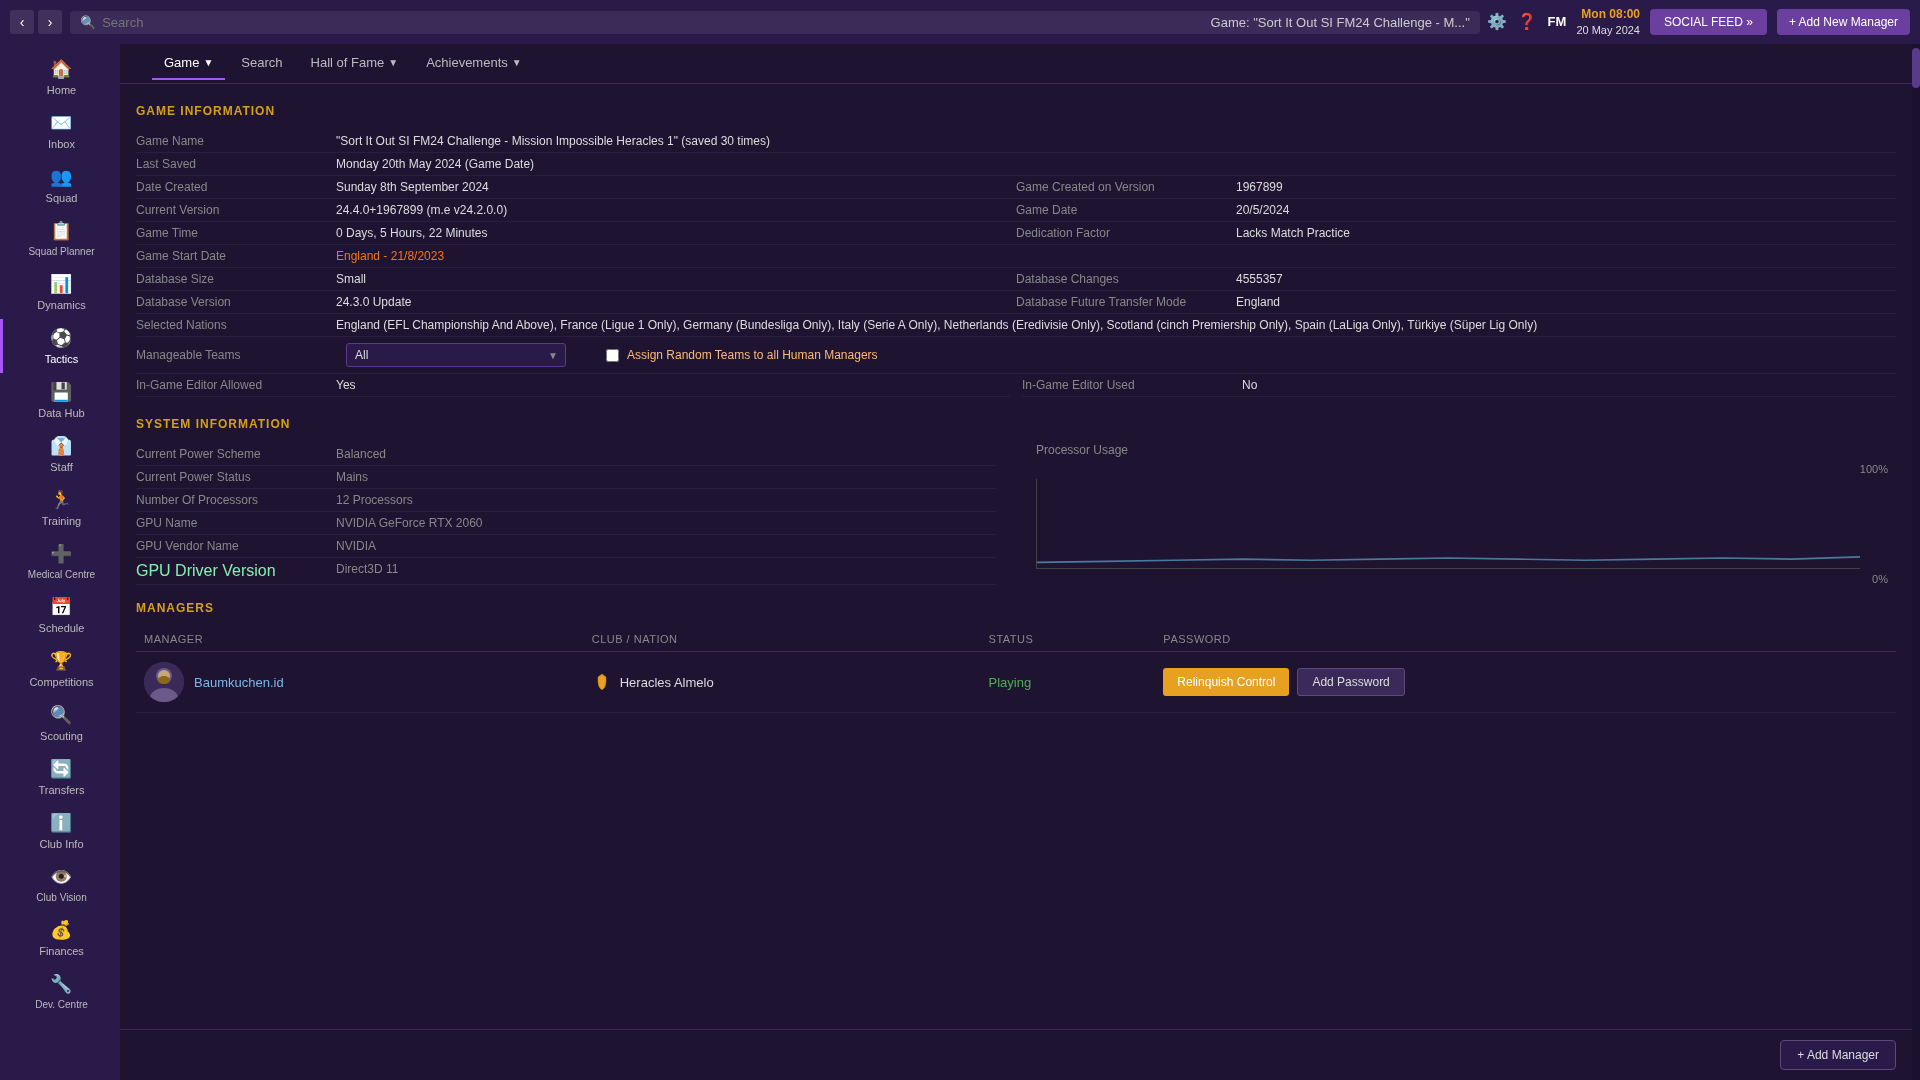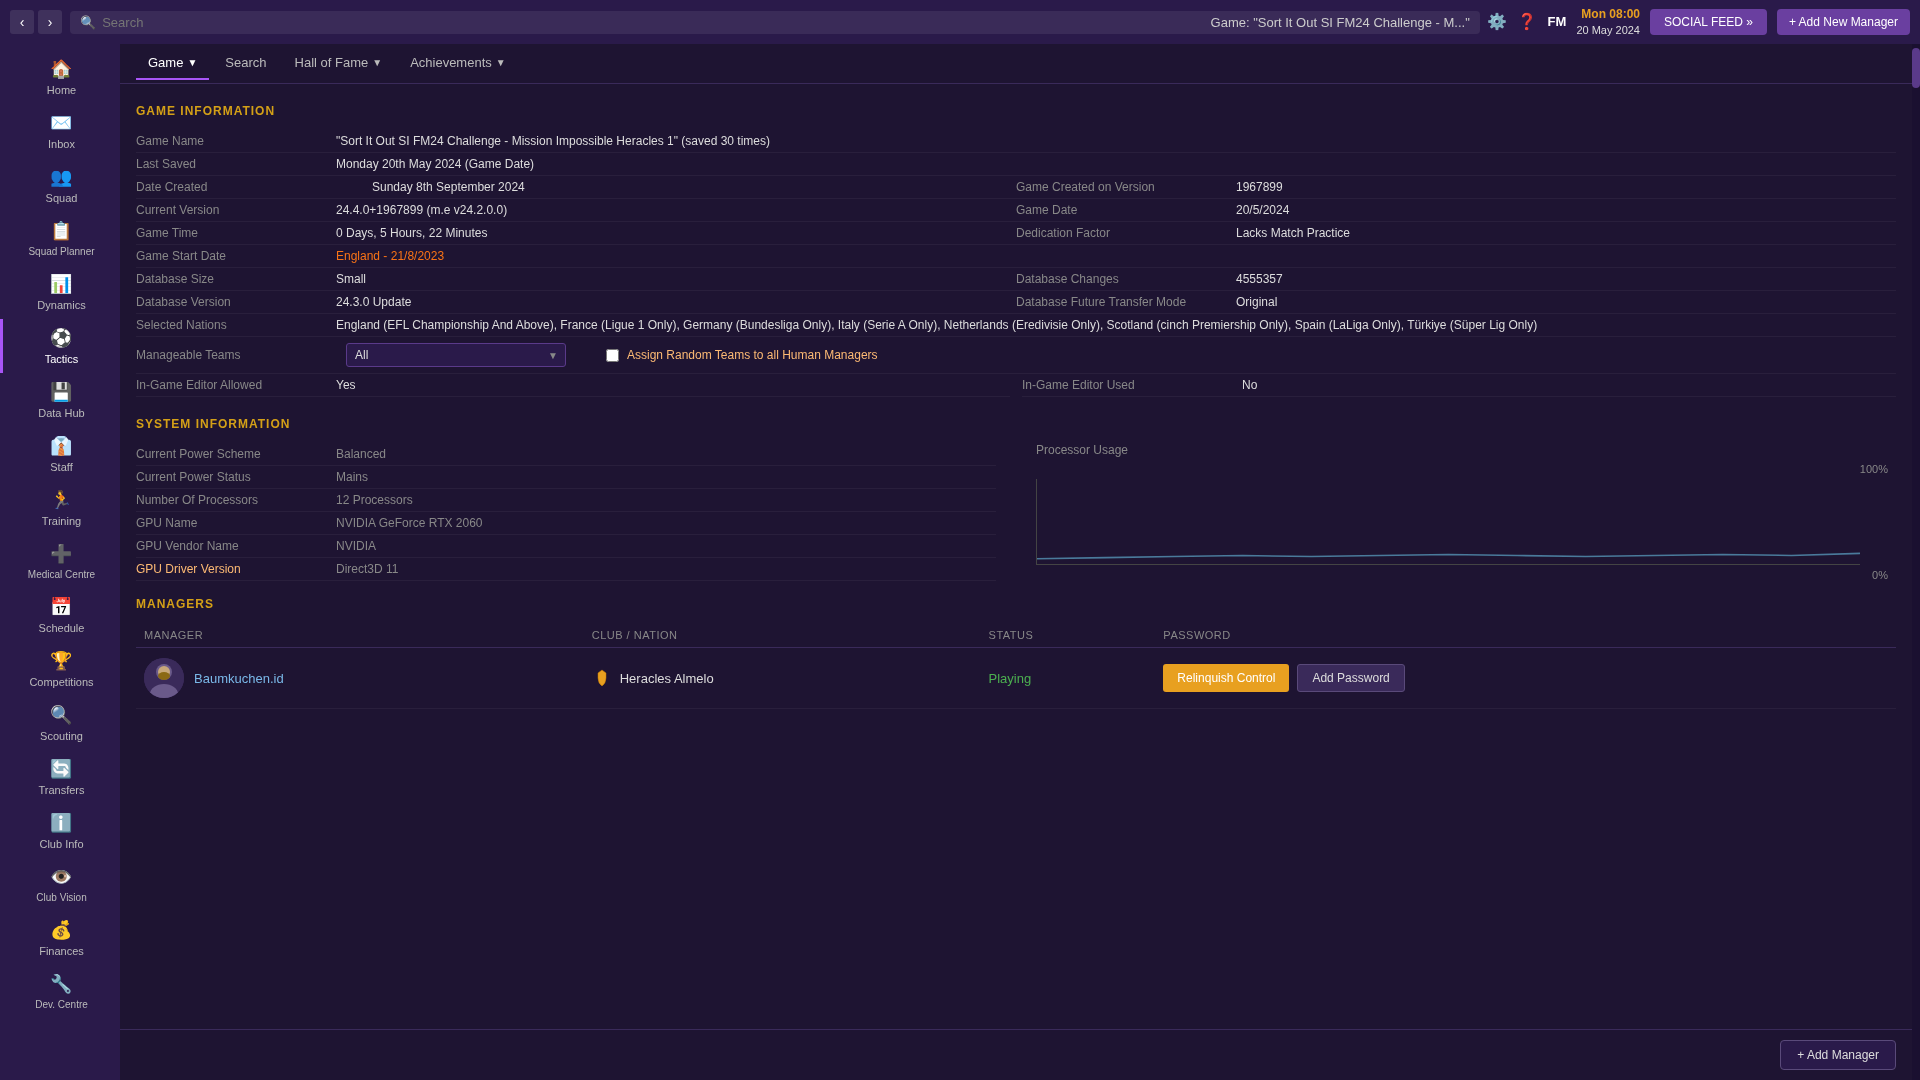--- a/index.html
+++ b/index.html
@@ -139,21 +139,21 @@
       flex-direction: column;
       background: #1e1432;
       overflow: hidden;
     }
 
     
     .sub-nav {
       display: flex;
       align-items: center;
       background: #1e1432;
-      padding: 0 16px;
+      padding: 0 32px;
       gap: 4px;
       height: 40px;
       border-bottom: 1px solid #3a2a5a;
       flex-shrink: 0;
     }
     .sub-nav-item {
       padding: 8px 12px;
       cursor: pointer;
       color: #bbb;
       font-size: 13px;
@@ -468,21 +468,21 @@
         <span class="info-value">"Sort It Out SI FM24 Challenge - Mission Impossible Heracles 1" (saved 30 times)</span>
       </div>
 
       <div style="display:flex;padding:4px 0;border-bottom:1px solid rgba(255,255,255,0.05);">
         <span class="info-label" style="color:#888;width:200px;flex-shrink:0;font-size:12px;">Last Saved</span>
         <span class="info-value">Monday 20th May 2024 (Game Date)</span>
       </div>
 
       <div style="display:grid;grid-template-columns:1fr 1fr;gap:0;">
 
-        <div style="display:flex;padding:4px 0;border-bottom:1px solid rgba(255,255,255,0.05);gap:36px;">
+        <div style="display:flex;padding:4px 0;border-bottom:1px solid rgba(255,255,255,0.05);">
           <span style="color:#888;width:200px;flex-shrink:0;font-size:12px;">Date Created</span>
           <span style="color:#ddd;font-size:12px;">Sunday 8th September 2024</span>
         </div>
         <div style="display:flex;padding:4px 0;border-bottom:1px solid rgba(255,255,255,0.05);">
           <span style="color:#888;width:220px;flex-shrink:0;font-size:12px;">Game Created on Version</span>
           <span style="color:#ddd;font-size:12px;">1967899</span>
         </div>
 
         <div style="display:flex;padding:4px 0;border-bottom:1px solid rgba(255,255,255,0.05);">
           <span style="color:#888;width:200px;flex-shrink:0;font-size:12px;">Current Version</span>
@@ -516,21 +516,21 @@
           <span style="color:#888;width:220px;flex-shrink:0;font-size:12px;">Database Changes</span>
           <span style="color:#ddd;font-size:12px;">4555357</span>
         </div>
 
         <div style="display:flex;padding:4px 0;border-bottom:1px solid rgba(255,255,255,0.05);">
           <span style="color:#888;width:200px;flex-shrink:0;font-size:12px;">Database Version</span>
           <span style="color:#ddd;font-size:12px;">24.3.0 Update</span>
         </div>
         <div style="display:flex;padding:4px 0;border-bottom:1px solid rgba(255,255,255,0.05);">
           <span style="color:#888;width:220px;flex-shrink:0;font-size:12px;">Database Future Transfer Mode</span>
-          <span style="color:#ddd;font-size:12px;">Original</span>
+          <span style="color:#ddd;font-size:12px;">England</span>
         </div>
       </div>
 
       <div style="display:flex;padding:4px 0;border-bottom:1px solid rgba(255,255,255,0.05);">
         <span style="color:#888;width:200px;flex-shrink:0;font-size:12px;">Selected Nations</span>
         <span style="color:#ddd;font-size:12px;flex:1;">England (EFL Championship And Above), France (Ligue 1 Only), Germany (Bundesliga Only), Italy (Serie A Only), Netherlands (Eredivisie Only), Scotland (cinch Premiership Only), Spain (LaLiga Only), Türkiye (Süper Lig Only)</span>
       </div>
 
       <div style="display:flex;align-items:center;padding:6px 0;border-bottom:1px solid rgba(255,255,255,0.05);gap:20px;">
         <div style="display:flex;align-items:center;gap:10px;">
@@ -577,21 +577,21 @@
           </div>
           <div style="display:flex;padding:4px 0;border-bottom:1px solid rgba(255,255,255,0.05);">
             <span style="color:#888;width:200px;flex-shrink:0;font-size:12px;">GPU Name</span>
             <span style="color:#888;font-size:12px;">NVIDIA GeForce RTX 2060</span>
           </div>
           <div style="display:flex;padding:4px 0;border-bottom:1px solid rgba(255,255,255,0.05);">
             <span style="color:#888;width:200px;flex-shrink:0;font-size:12px;">GPU Vendor Name</span>
             <span style="color:#888;font-size:12px;">NVIDIA</span>
           </div>
           <div style="display:flex;padding:4px 0;border-bottom:1px solid rgba(255,255,255,0.05);">
-            <span style="color:#fdba74;width:200px;flex-shrink:0;font-size:12px;">GPU Driver Version</span>
+            <span style="color:#86efac;width:200px;flex-shrink:0;font-size:16px;">GPU Driver Version</span>
             <span style="color:#888;font-size:12px;">Direct3D 11</span>
           </div>
         </div>
 
         <div style="flex:1;display:flex;flex-direction:column;">
           <div style="color:#888;font-size:12px;margin-bottom:6px;">Processor Usage</div>
           <div style="position:relative;height:110px;flex:1;">
             <span style="position:absolute;top:0;right:8px;font-size:11px;color:#888;">100%</span>
             <span style="position:absolute;bottom:0;right:8px;font-size:11px;color:#888;">0%</span>
             <div style="position:absolute;top:16px;left:0;right:36px;bottom:16px;border-left:1px solid #444;border-bottom:1px solid #444;overflow:hidden;">

